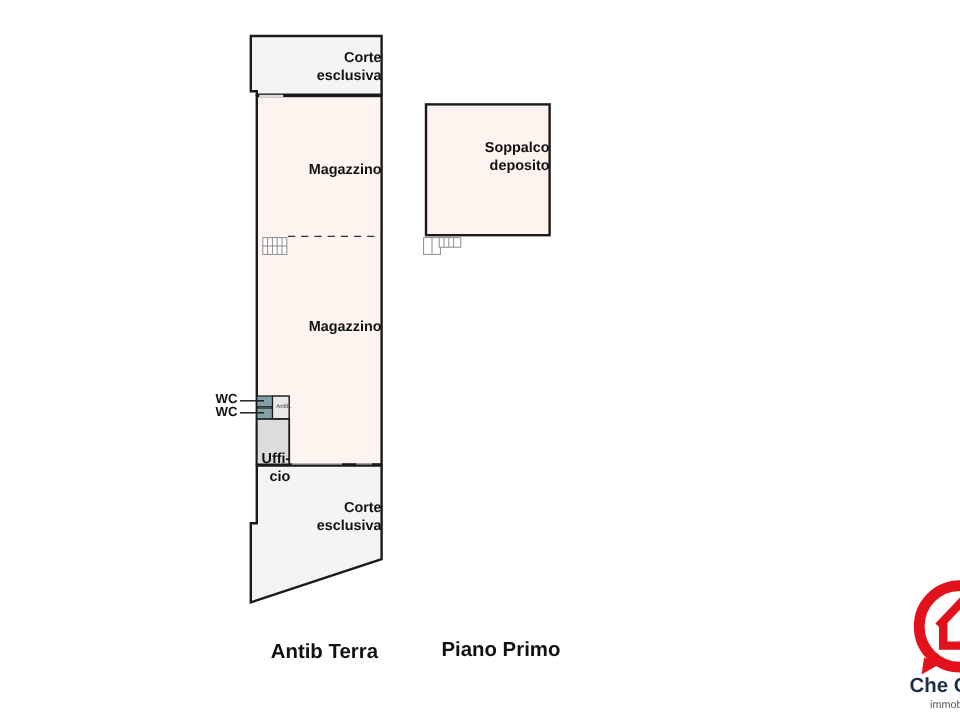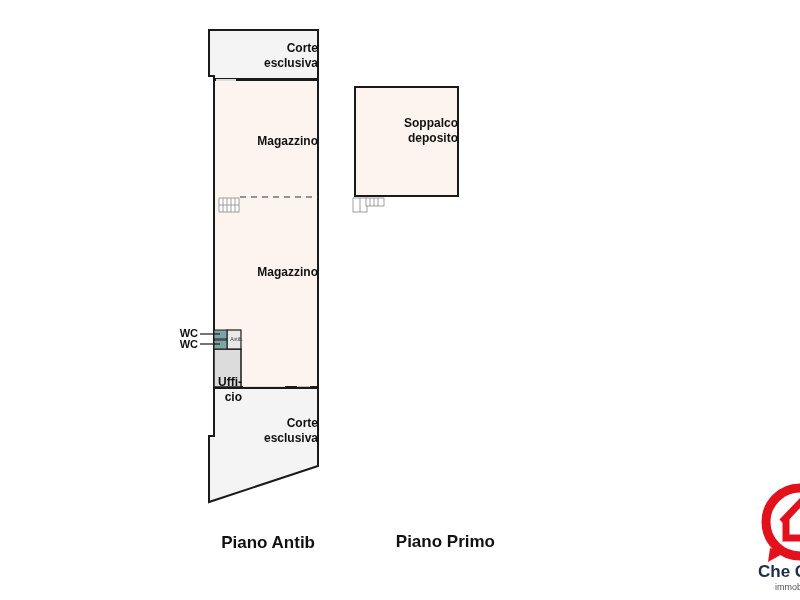--- a/index.html
+++ b/index.html
@@ -82,17 +82,17 @@
   <div>esclusiva</div>
 </div>
 <div class="label room-label" style="left:355px; top:116px; width:103px;">
   <div>Soppalco</div>
   <div>deposito</div>
 </div>
 
 <div class="label wc-label" style="left:170px; top:327px; width:28px; text-align:right;">WC</div>
 <div class="label wc-label" style="left:170px; top:338px; width:28px; text-align:right;">WC</div>
 
-<div class="label floor-title" style="left:200px; top:532px; width:115px;">Piano Antib</div>
-<div class="label floor-title" style="left:352px; top:531px; width:115px;margin-left:28px;">Piano Primo</div>
+<div class="label floor-title" style="left:200px; top:532px; width:115px;">Antib Terra</div>
+<div class="label floor-title" style="left:352px; top:531px; width:115px;">Piano Primo</div>
 
 <div class="logo-text" style="left:758px; top:562px; font-size:17px; font-weight:bold; color:#1e2d4a; white-space:nowrap;">Che C</div>
 <div class="logo-text" style="left:775px; top:582px; font-size:9px; color:#555; white-space:nowrap;">immob</div>
 
 </body></html>

